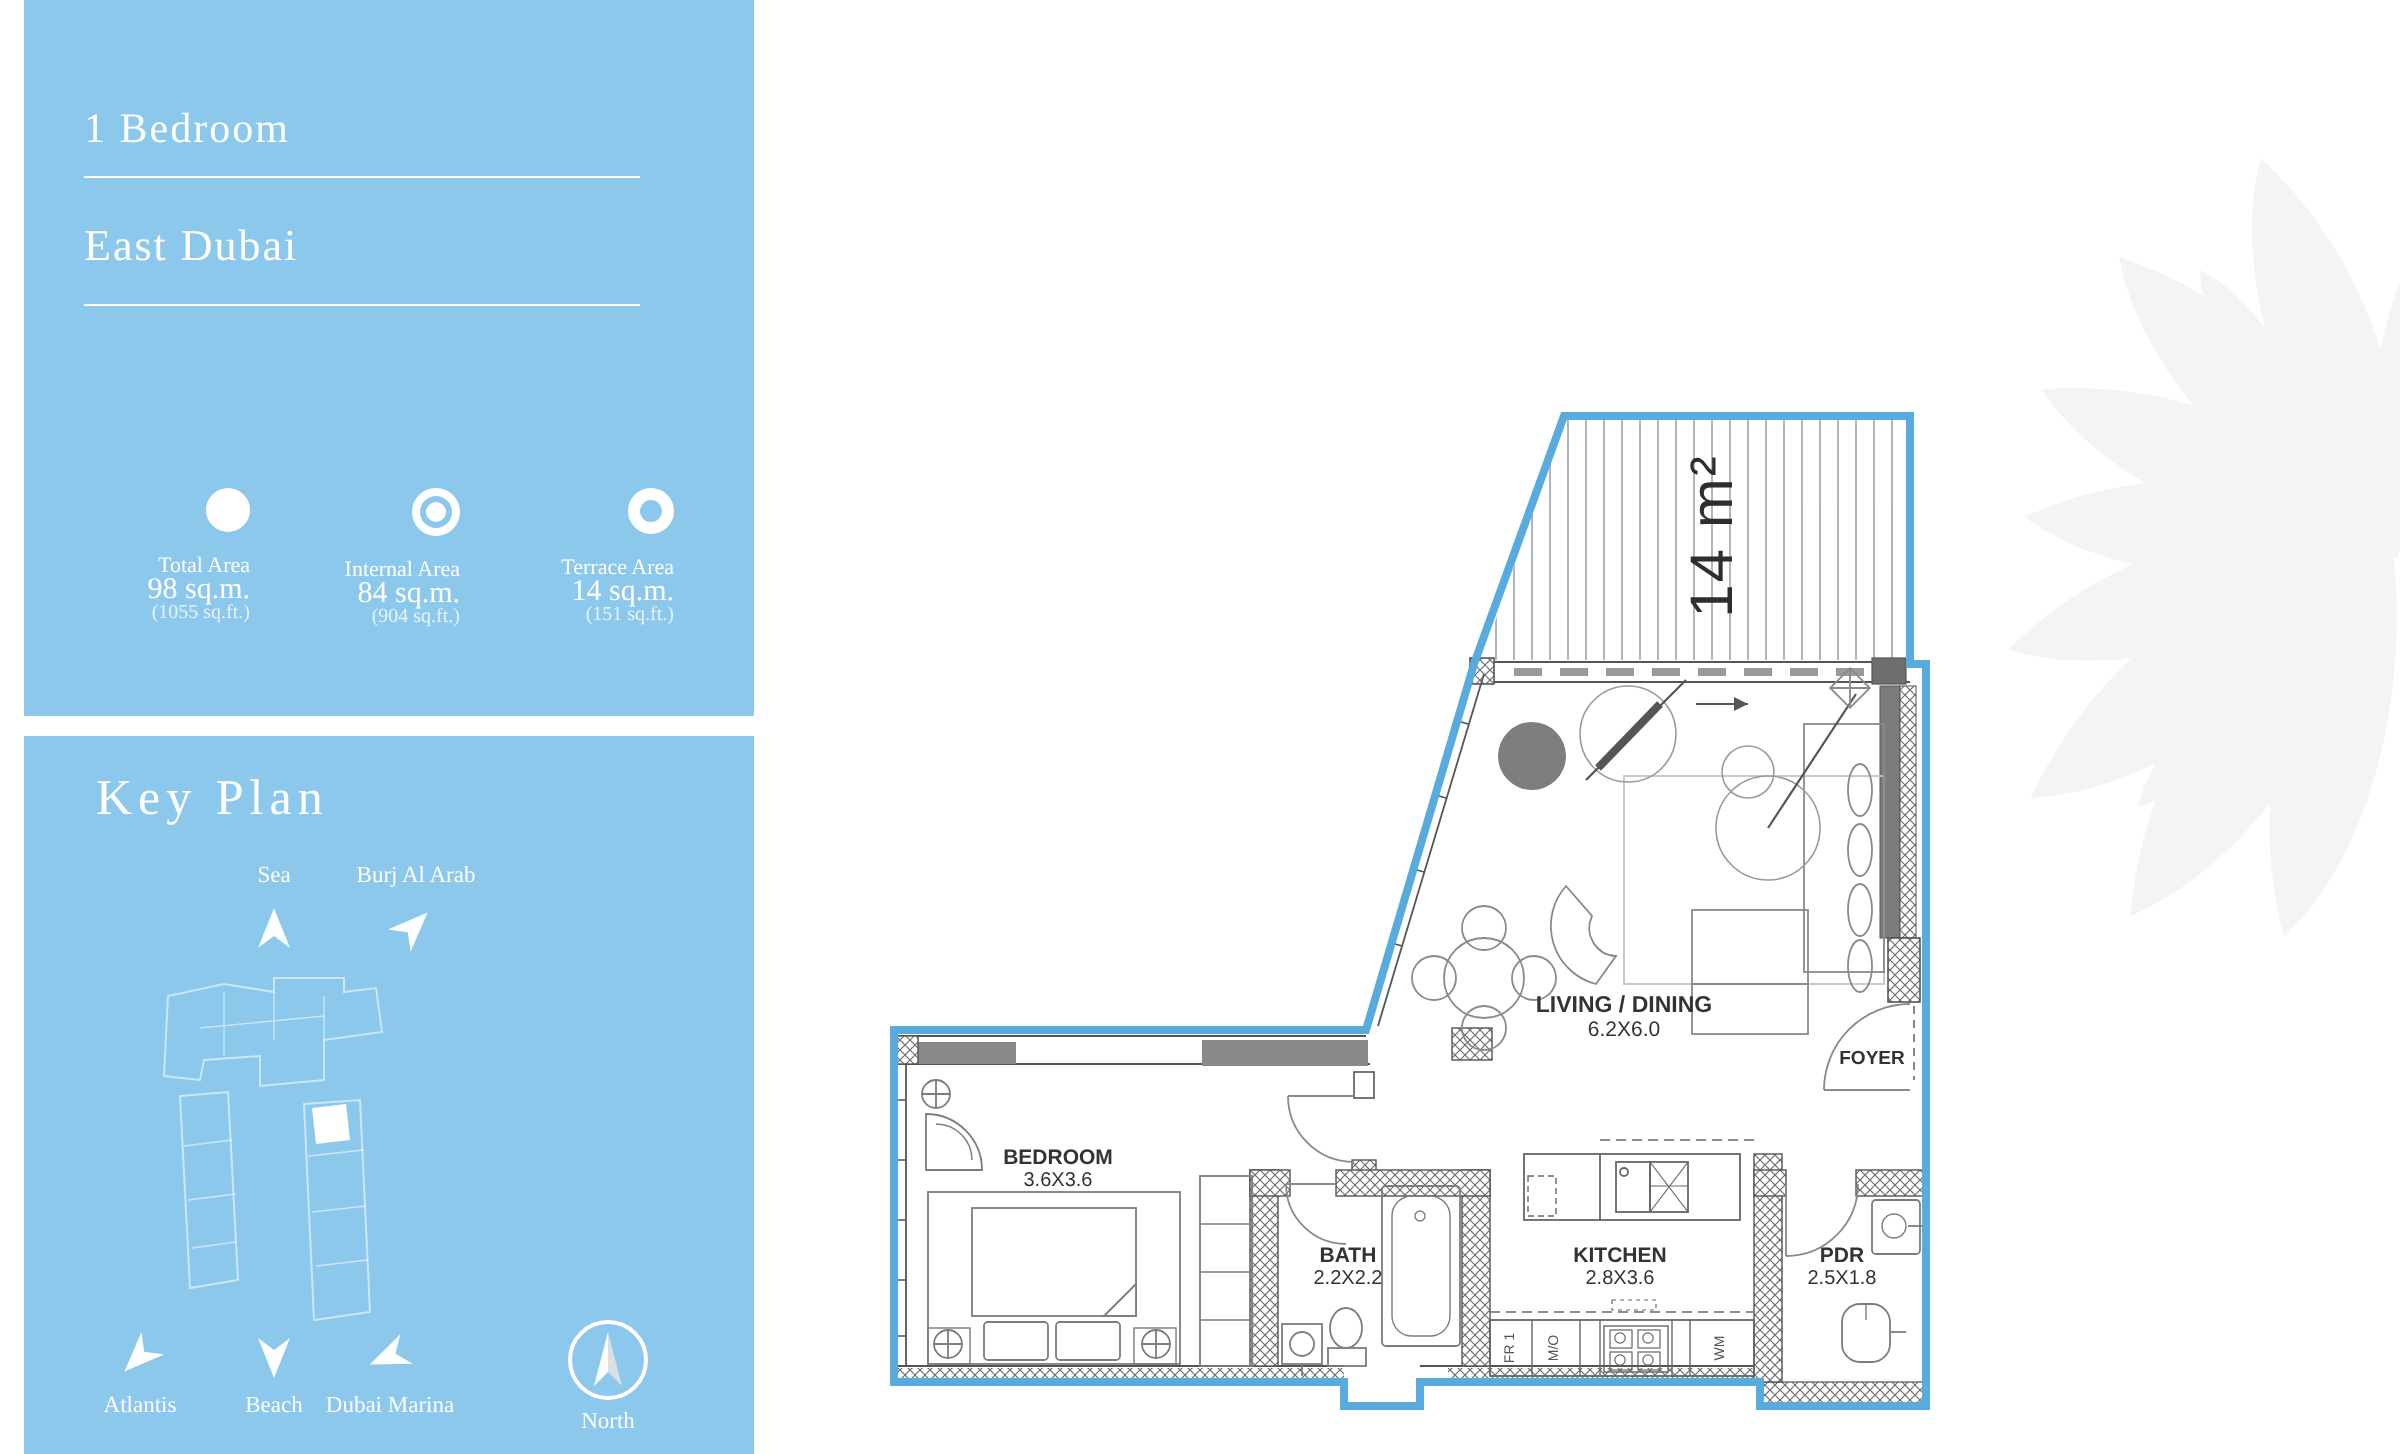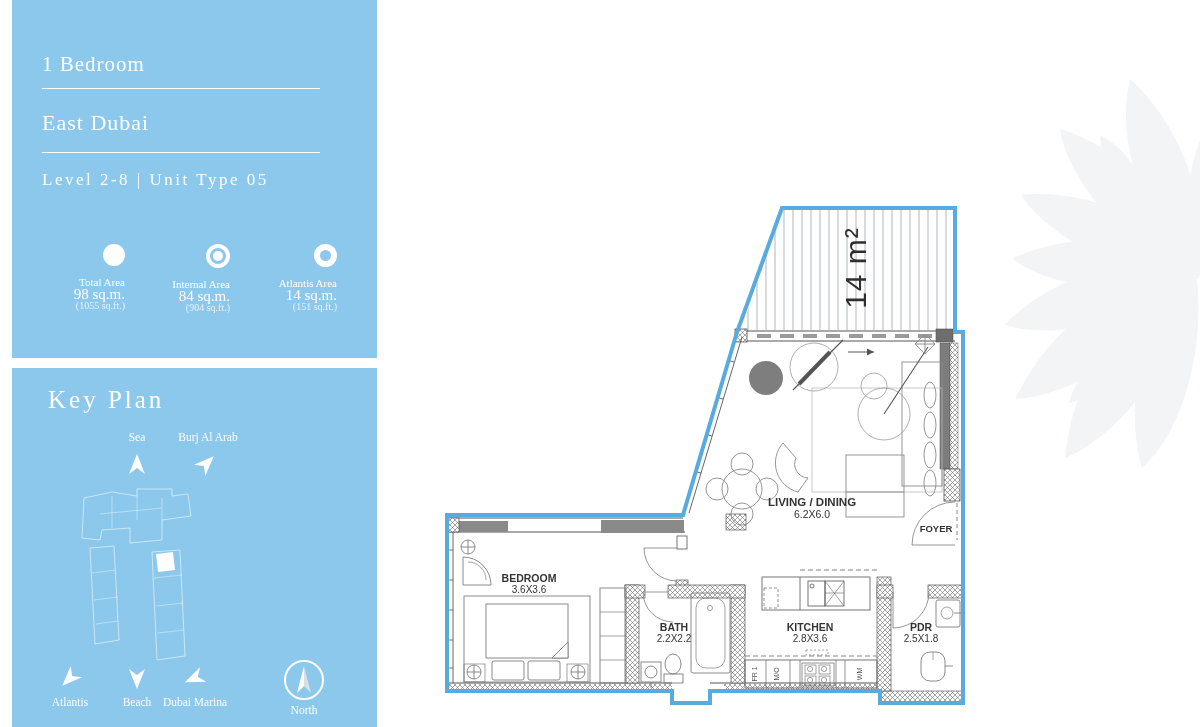--- a/index.html
+++ b/index.html
@@ -257,37 +257,36 @@
     </g>
 
     <path fill="none" stroke="#58ABDE" stroke-width="4" stroke-linejoin="miter" d="M447,515 L683,515 L737,332 L782,208 L955,208 L955,332 L963,332 L963,703 L880,703 L880,691 L710,691 L710,703 L672,703 L672,691 L447,691 Z"></path>
   </svg>
 
   <div class="panel" id="panel-top">
     <div class="sb-title" style="top:52px;">1 Bedroom</div>
     <div class="sb-rule" style="top:88px;"></div>
     <div class="sb-title" style="top:110px;font-size:22px;">East Dubai</div>
     <div class="sb-rule" style="top:152px;"></div>
-    <div class="sb-sub" style="top:170px;">Level 2-8 | Unit Type 05</div>
 
     <div class="area-col" style="left:3px;">
       <span class="area-icon ic-filled"></span>
       <div class="area-label">Total Area</div>
       <div class="area-sqm">98 sq.m.</div>
       <div class="area-sqft">(1055 sq.ft.)</div>
     </div>
     <div class="area-col" style="left:108px;">
       <span class="area-icon ic-dot"></span>
       <div class="area-label">Internal Area</div>
       <div class="area-sqm">84 sq.m.</div>
       <div class="area-sqft">(904 sq.ft.)</div>
     </div>
     <div class="area-col" style="left:215px;">
       <span class="area-icon ic-ring"></span>
-      <div class="area-label">Atlantis Area</div>
+      <div class="area-label">Terrace Area</div>
       <div class="area-sqm">14 sq.m.</div>
       <div class="area-sqft">(151 sq.ft.)</div>
     </div>
   </div>
 
   <div class="panel" id="panel-bottom">
     <div class="kp-title">Key Plan</div>
     <svg width="337" height="359" viewBox="0 0 337 359" font-family="Liberation Serif, serif">
       <defs>
         <path id="arrw" d="M0,-11 L8,9 L0,3 L-8,9 Z"></path>

